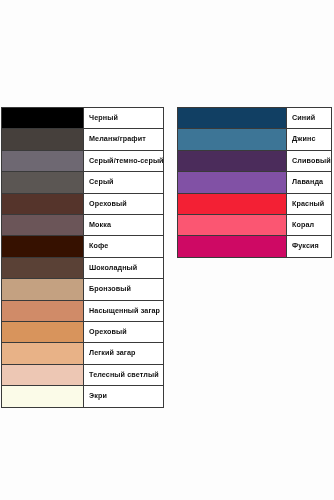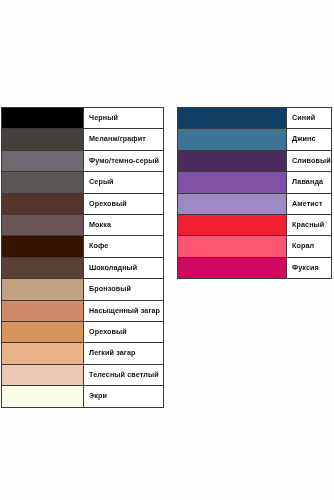--- a/index.html
+++ b/index.html
@@ -110,21 +110,21 @@
       <tr class="palette-row">
         <td class="swatch-cell">
           <span class="swatch-chip" style="background-color: rgb(70, 64, 60);"></span>
         </td>
         <td class="label-cell">Меланж/графит</td>
       </tr>
       <tr class="palette-row">
         <td class="swatch-cell">
           <span class="swatch-chip" style="background-color: rgb(110, 104, 114);"></span>
         </td>
-        <td class="label-cell">Фумо/темно-серый</td>
+        <td class="label-cell">Серый/темно-серый</td>
       </tr>
       <tr class="palette-row">
         <td class="swatch-cell">
           <span class="swatch-chip" style="background-color: rgb(91, 86, 83);"></span>
         </td>
         <td class="label-cell">Серый</td>
       </tr>
       <tr class="palette-row">
         <td class="swatch-cell">
           <span class="swatch-chip" style="background-color: rgb(85, 52, 43);"></span>
@@ -209,26 +209,20 @@
         <td class="label-cell">Сливовый</td>
       </tr>
       <tr class="palette-row">
         <td class="swatch-cell">
           <span class="swatch-chip" style="background-color: rgb(129, 81, 165);"></span>
         </td>
         <td class="label-cell">Лаванда</td>
       </tr>
       <tr class="palette-row">
         <td class="swatch-cell">
-          <span class="swatch-chip" style="background-color: rgb(157, 138, 194);"></span>
-        </td>
-        <td class="label-cell">Аметист</td>
-      </tr>
-      <tr class="palette-row">
-        <td class="swatch-cell">
           <span class="swatch-chip" style="background-color: rgb(243, 32, 52);"></span>
         </td>
         <td class="label-cell">Красный</td>
       </tr>
       <tr class="palette-row">
         <td class="swatch-cell">
           <span class="swatch-chip" style="background-color: rgb(251, 86, 114);"></span>
         </td>
         <td class="label-cell">Корал</td>
       </tr>

